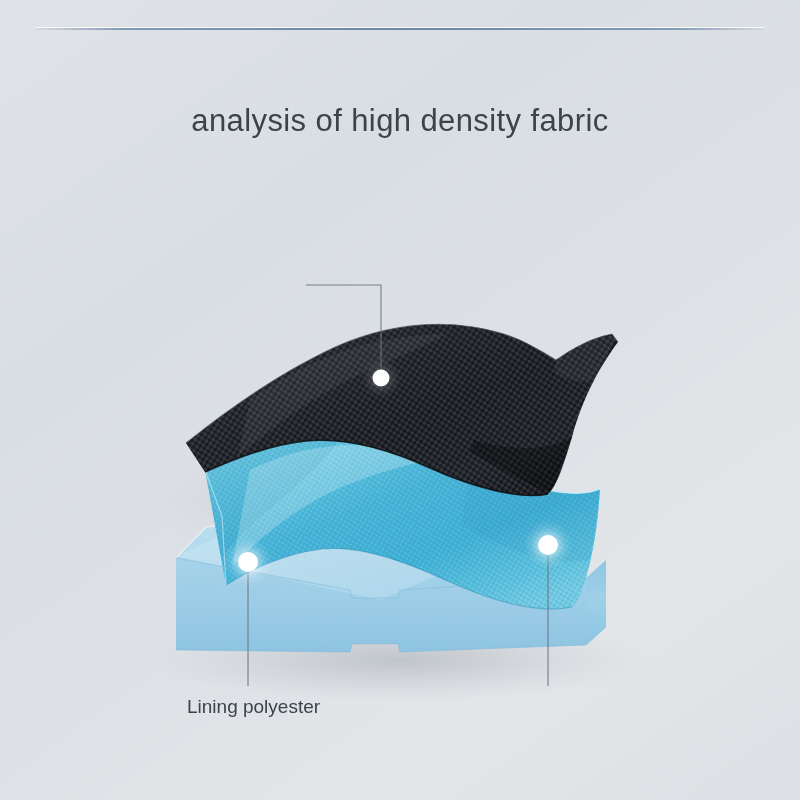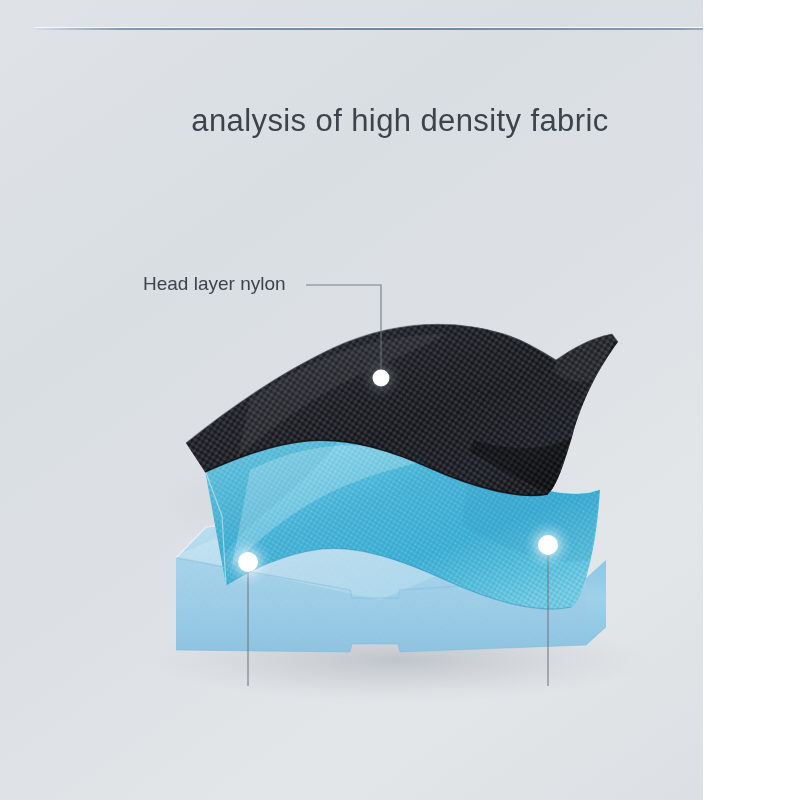--- a/index.html
+++ b/index.html
@@ -7,25 +7,24 @@
     padding: 0;
   }
   body {
     width: 800px;
     height: 800px;
     overflow: hidden;
     font-family: "Liberation Sans", sans-serif;
   }
   #page {
     position: relative;
-    width: 688px;
+    width: 800px;
     height: 800px;
     background: linear-gradient(145deg, #dfe3e7 0%, #d9dee3 30%, #dde1e5 55%, #e3e6e9 78%, #dcdfe3 100%);
     overflow: hidden;
-    padding-left: 15px;
   }
   
   #top-rule {
     position: absolute;
     left: 35px;
     top: 28px;
     width: 730px;
     height: 2px;
     background: linear-gradient(90deg,
         rgba(170,180,195,0.15) 0%,
@@ -344,17 +343,17 @@
       <circle cx="548" cy="545" r="24" fill="url(#gGlowWhite)"></circle>
       <circle cx="548" cy="545" r="10" fill="#ffffff"></circle>
     </g>
 
     <g>
       <circle cx="248" cy="562" r="24" fill="url(#gGlowWhite)"></circle>
       <circle cx="248" cy="562" r="10" fill="#ffffff"></circle>
     </g>
   </svg>
 
-  <div class="callout-label" id="label-head">Head layer nylon</div>
-
+
+  <div class="callout-label" id="label-lining">Lining polyester</div>
 
 
 </div>
 
 </body></html>

